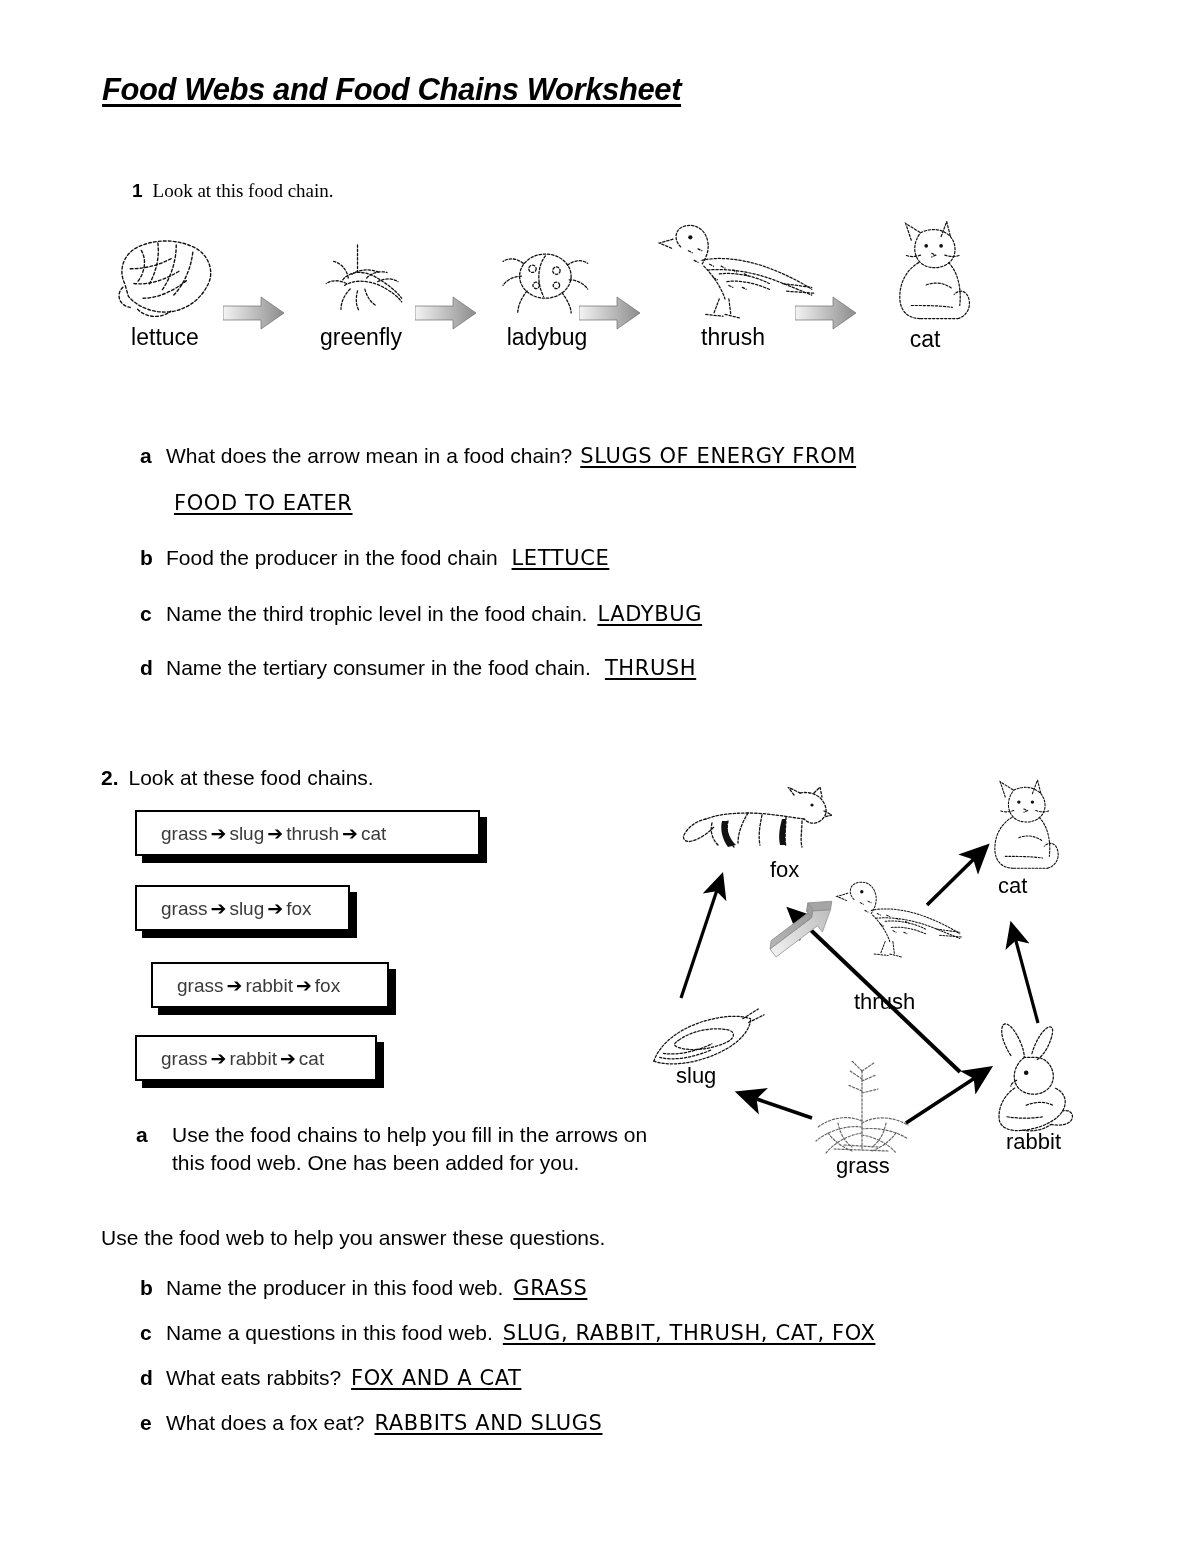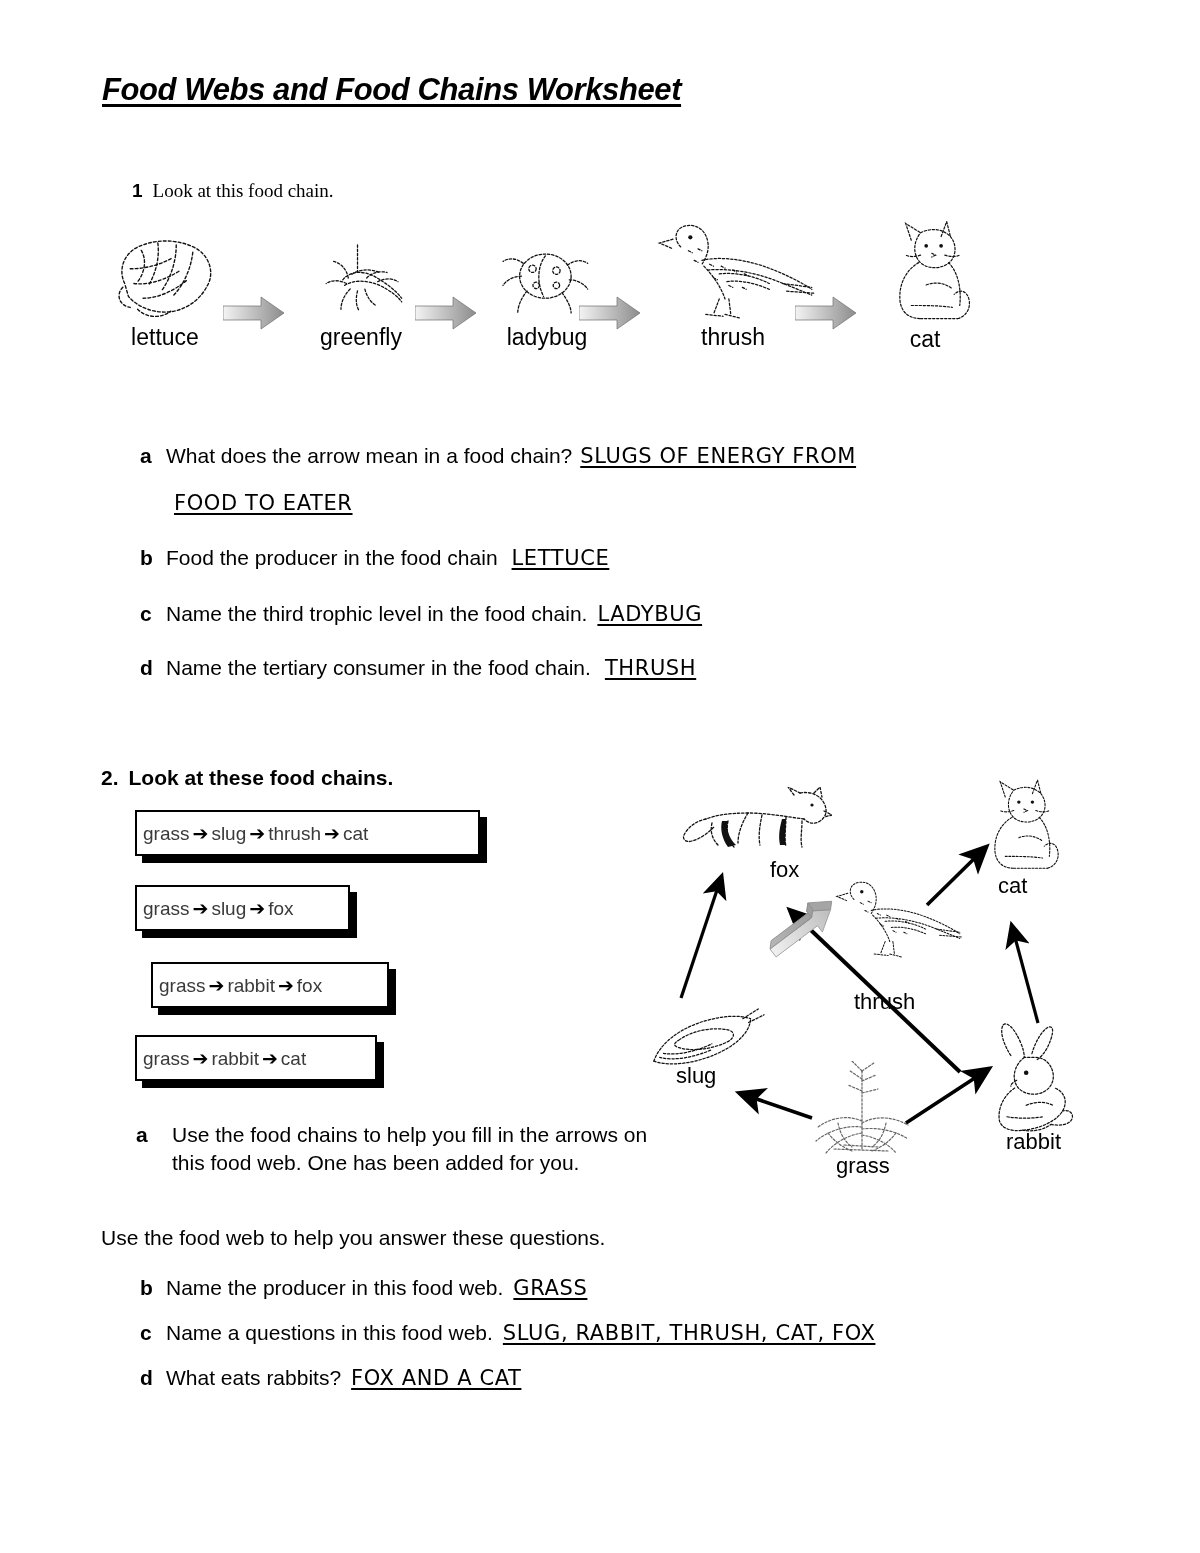--- a/index.html
+++ b/index.html
@@ -125,31 +125,31 @@
   
   .q2-head {
     position: absolute;
     left: 101px;
     top: 766px;
     font-family: "Liberation Sans", sans-serif;
     font-size: 21px;
     font-weight: bold;
     white-space: nowrap;
   }
-  .q2-head .q2-body { font-weight: bold; }
+  .q2-head .q2-body { font-weight: normal; }
 
   
   .chainbox {
     position: absolute;
     background: #ffffff;
     border: 2px solid #000000;
     box-shadow: 7px 7px 0 0 #000000;
     display: flex;
     align-items: center;
-    padding: 0 6px;
+    padding: 0 24px;
     box-sizing: border-box;
   }
   .chainbox-text {
     font-family: "Liberation Sans", sans-serif;
     font-size: 19px;
     color: #3a3a3a;
     white-space: nowrap;
   }
   .chainbox-text .ar {
     font-family: "DejaVu Sans", sans-serif;
@@ -597,14 +597,17 @@
   </div>
 
   <div class="qitem" style="left:140px; top:1321px;">
     <span class="qletter">c</span><span class="qbody">Name a questions in this food web.</span><span class="ans" style="margin-left:10px;">SLUG, RABBIT, THRUSH, CAT, FOX</span>
   </div>
 
   <div class="qitem" style="left:140px; top:1366px;">
     <span class="qletter">d</span><span class="qbody">What eats rabbits?</span><span class="ans" style="margin-left:10px;">FOX AND A CAT</span>
   </div>
 
+  <div class="qitem" style="left:140px; top:1411px;">
+    <span class="qletter">e</span><span class="qbody">What does a fox eat?</span><span class="ans" style="margin-left:10px;">RABBITS AND SLUGS</span>
+  </div>
 
 </div>
 
 </body></html>

